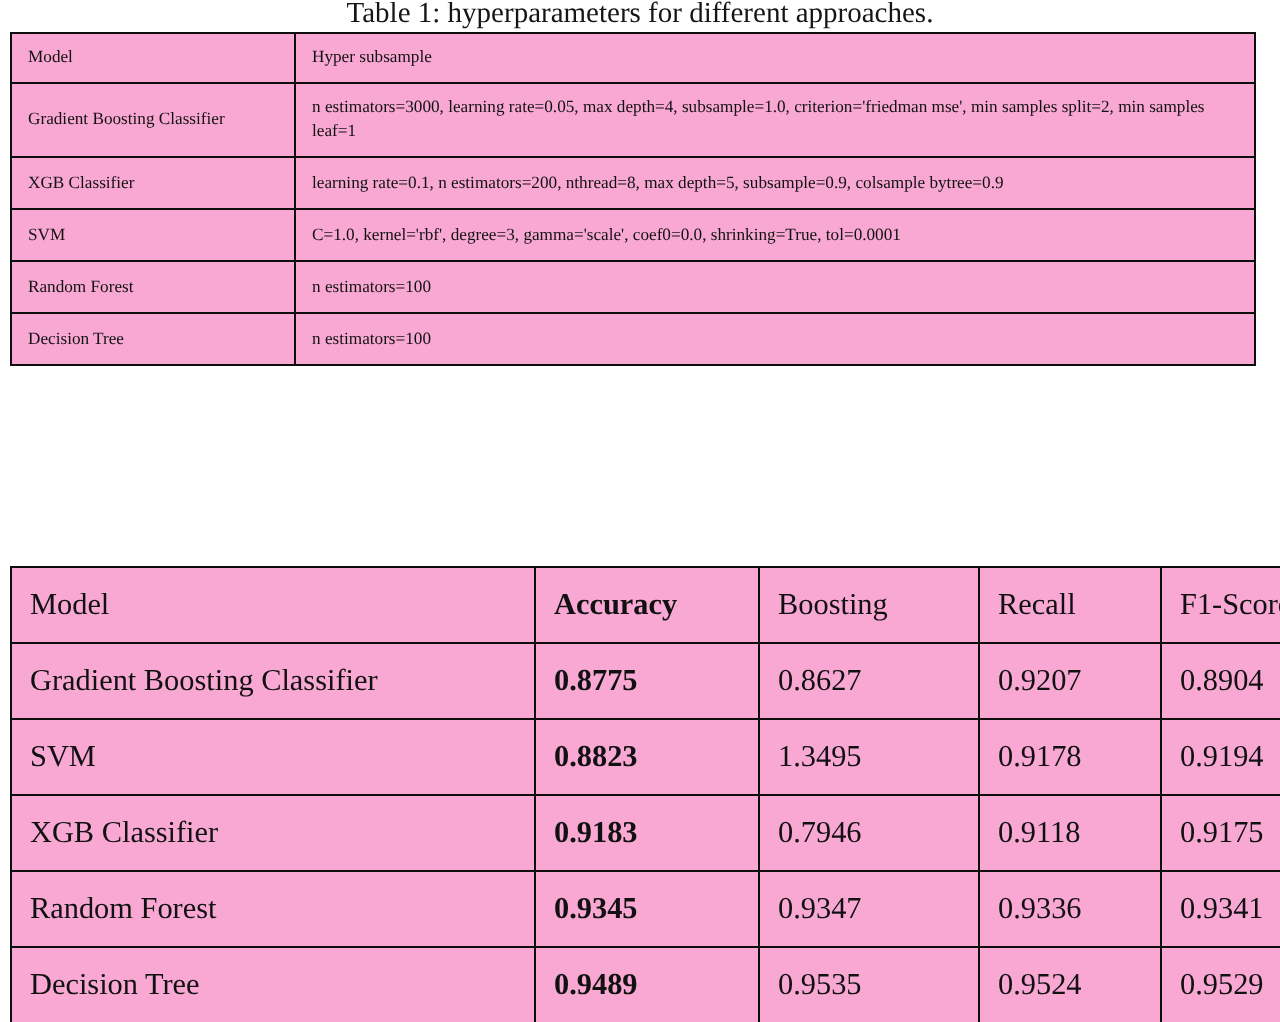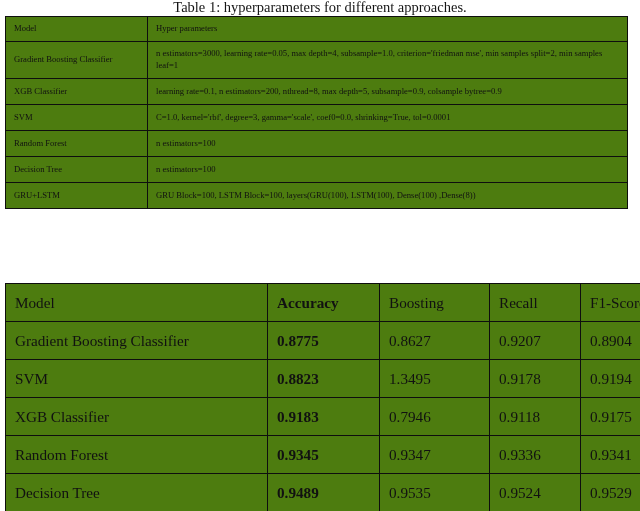--- a/index.html
+++ b/index.html
@@ -37,21 +37,21 @@
     width: 623px;
   }
   table.doc {
     border-collapse: collapse;
     width: 100%;
     table-layout: fixed;
   }
   table.doc td {
     border: 1px solid #0e0e0e;
     vertical-align: middle;
-    background: #4d7c0f;
+    background: #f9a8d4;
     margin-top: 21px;
   }
 
   
   #t1 td {
     font-size: 8.6px;
     line-height: 11.6px;
     padding: 4px 6px 4px 8px;
   }
   #t1 td.model-col { width: 127px; }
@@ -83,45 +83,41 @@
 </head>
 <body>
 
 <div id="table1-caption">Table 1: hyperparameters for different approaches.</div>
 
 <div id="table1-wrap">
   <table id="t1" class="doc">
     <tbody>
       <tr class="r-head">
         <td class="model-col">Model</td>
-        <td>Hyper parameters</td>
+        <td>Hyper subsample</td>
       </tr>
       <tr class="r-gbc">
         <td class="model-col">Gradient Boosting Classifier</td>
         <td>n estimators=3000, learning rate=0.05, max depth=4, subsample=1.0, criterion='friedman mse', min samples split=2, min samples leaf=1</td>
       </tr>
       <tr class="r-1line">
         <td class="model-col">XGB Classifier</td>
         <td class="nowrap">learning rate=0.1, n estimators=200, nthread=8, max depth=5, subsample=0.9, colsample bytree=0.9</td>
       </tr>
       <tr class="r-1line">
         <td class="model-col">SVM</td>
         <td class="nowrap">C=1.0, kernel='rbf', degree=3, gamma='scale', coef0=0.0, shrinking=True, tol=0.0001</td>
       </tr>
       <tr class="r-1line">
         <td class="model-col">Random Forest</td>
         <td class="nowrap">n estimators=100</td>
       </tr>
       <tr class="r-1line">
         <td class="model-col">Decision Tree</td>
         <td class="nowrap">n estimators=100</td>
-      </tr>
-      <tr class="r-1line">
-        <td class="model-col">GRU+LSTM</td>
-        <td class="nowrap">GRU Block=100, LSTM Block=100, layers(GRU(100), LSTM(100), Dense(100) ,Dense(8))</td>
       </tr>
     </tbody>
   </table>
 </div>
 
 <div id="table2-wrap">
   <table id="t2" class="doc">
     <tbody>
       <tr>
         <td class="m-col">Model</td>

